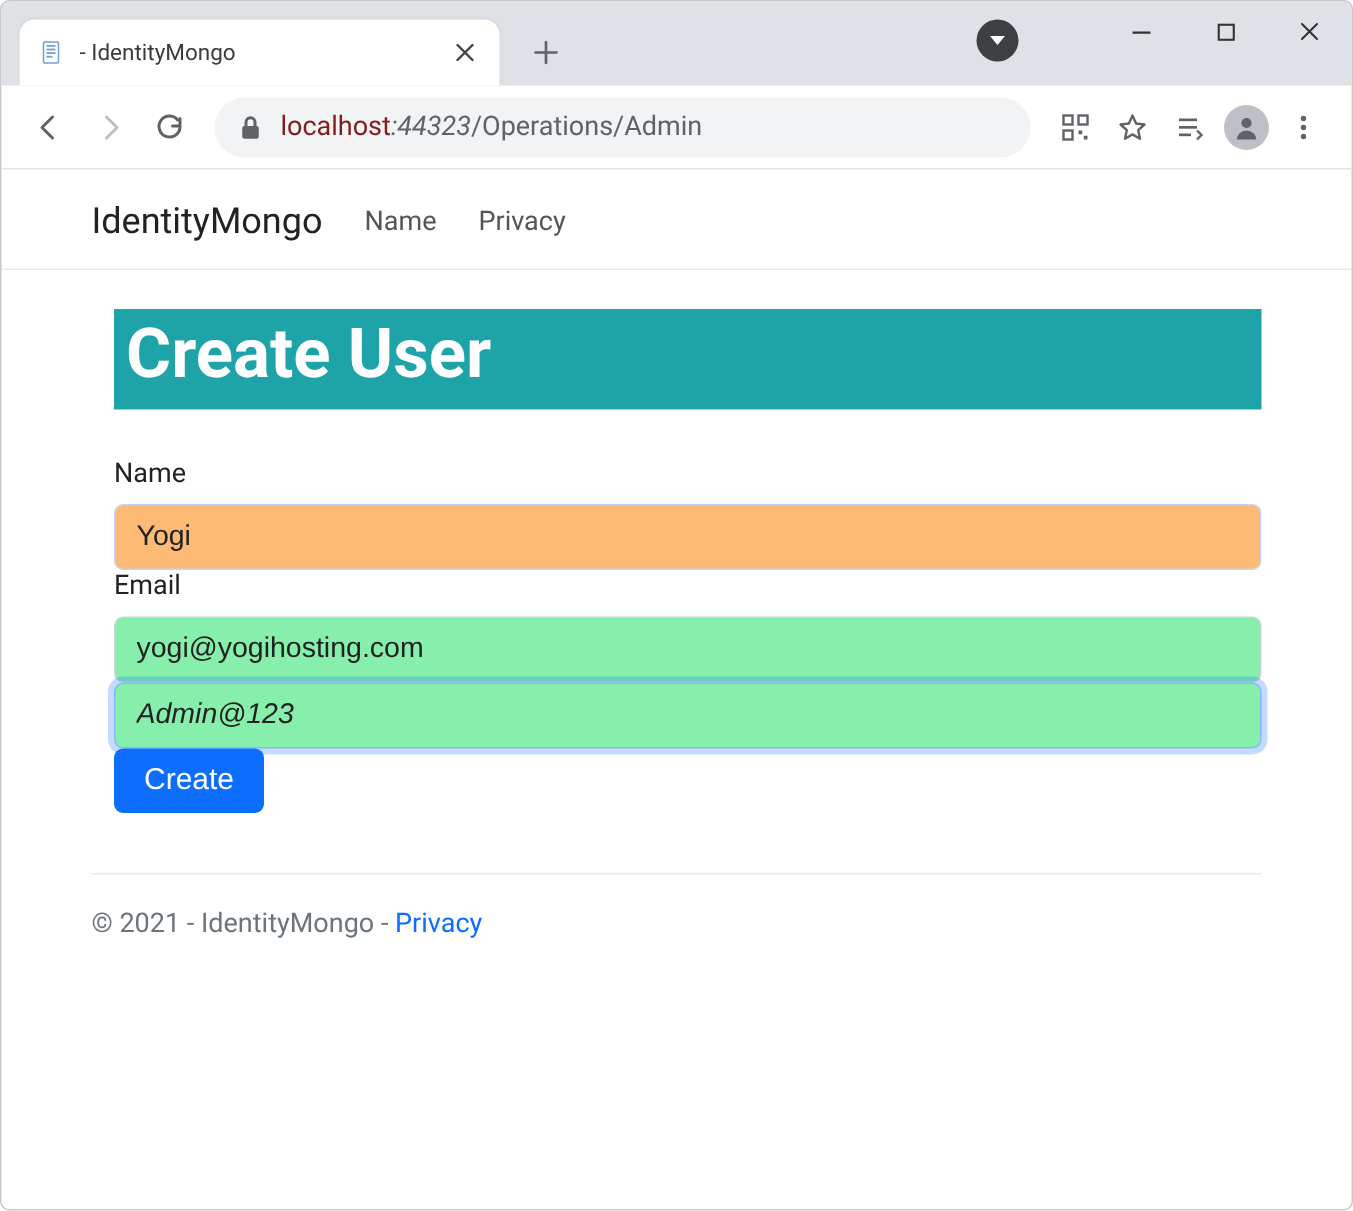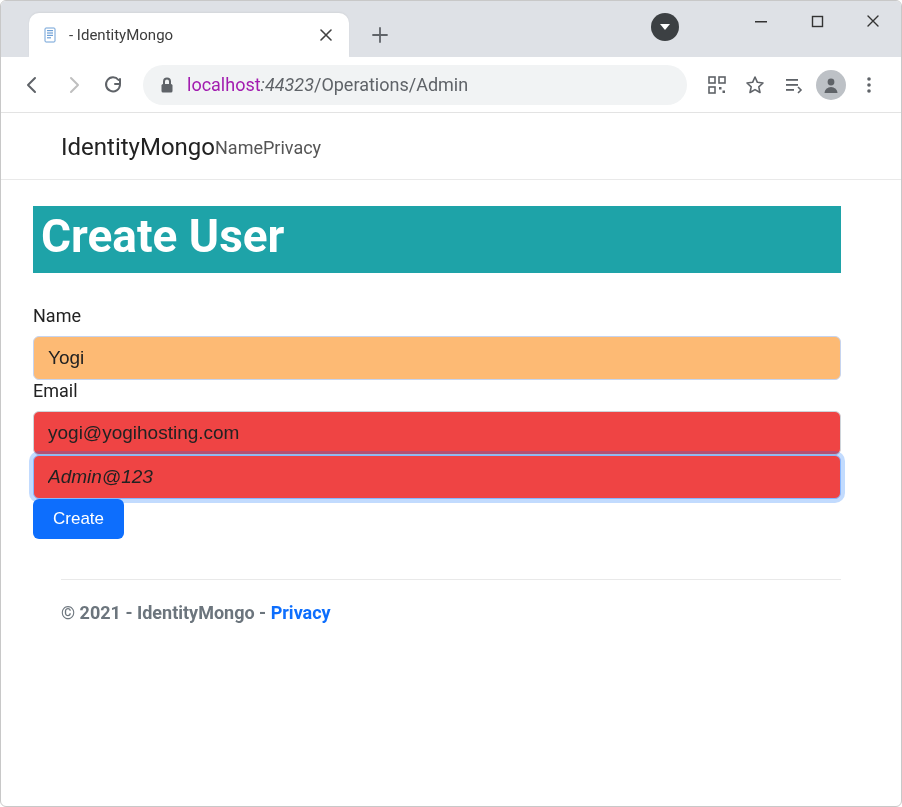--- a/index.html
+++ b/index.html
@@ -13,21 +13,20 @@
       border-radius: 6px;
     }
 
     
     .chrome-top {
       background: #dee1e6;
       height: 56px;
       display: flex;
       align-items: flex-end;
       position: relative;
-      padding-left: 16px;
     }
     .tab {
       background: #fff;
       height: 44px;
       margin-left: 12px;
       border-top-left-radius: 10px;
       border-top-right-radius: 10px;
       display: flex;
       align-items: center;
       padding: 0 14px 0 14px;
@@ -100,51 +99,52 @@
       height: 40px;
       margin: 0 8px;
       display: flex;
       align-items: center;
       padding: 0 16px;
       gap: 12px;
       font-size: 18px;
       color: #202124;
     }
     .lock { color:#5f6368; }
-    .url-host { color:#a21caf; }
+    .url-host { color:#7f1d1d; }
     .url-port { color:#5f6368;font-style:italic; }
     .url-path { color:#5f6368; }
 
     .tb-right { display:flex; gap:2px; align-items:center; }
     .avatar {
       width: 30px; height:30px; border-radius:50%;
       background:#bdc1c6;
       display:flex;align-items:center;justify-content:center;
     }
 
     
     .page {
       padding: 0 0 0 0;
     }
     .site-nav {
       display:flex; align-items:center;
       padding: 20px 60px 18px 60px;
+      gap: 28px;
       border-bottom: 1px solid #e9e9e9;
     }
     .brand {
       font-size: 24px;
       color: #222;
     }
     .nav-link {
       font-size: 18px;
       color: #555;
       cursor:pointer;
     }
 
-    .container { padding: 26px 60px 10px 32px; }
+    .container { padding: 26px 60px 10px 75px; }
 
     .page-heading {
       background: #1ea3a8;
       color: #fff;
       font-size: 46px;
       font-weight: 700;
       padding: 4px 8px 10px 8px;
       line-height: 1.15;
       margin-bottom: 32px;
     }
@@ -156,51 +156,50 @@
       color: #222;
       margin-bottom: 10px;
     }
     .form-control {
       width: 100%;
       font-size: 19px;
       padding: 10px 14px;
       border: 1px solid #ced4da;
       border-radius: 6px;
       color: #222;
-      background:#ef4444;
+      background:#86efac;
     }
     .form-control.autofilled {
       background: #fdba74;
       border-color: #c6d4ef;
     }
     .form-control.focused {
       outline: none;
       border-color: #86b7fe;
       box-shadow: 0 0 0 4px rgba(13,110,253,.25);
       font-style: italic;
     }
 
     .btn-primary {
       background: #0d6efd;
       color:#fff;
-      font-size: 17px;
+      font-size: 20px;
       padding: 10px 20px;
       border: none;
       border-radius: 6px;
       cursor:pointer;
     }
 
     .footer {
       border-top: 1px solid #e9e9e9;
       margin-top: 30px;
       margin-left: 60px; margin-right: 60px;
       padding: 22px 0 10px 0;
       font-size: 18px;
       color: #6c757d;
-      font-weight: bold;
     }
     .footer a { color: #0d6efd; text-decoration:none; cursor:pointer; }
 
     svg { display:block; }
   </style>
 </head>
 <body>
 
 <div class="chrome-top">
   <div class="tab">

